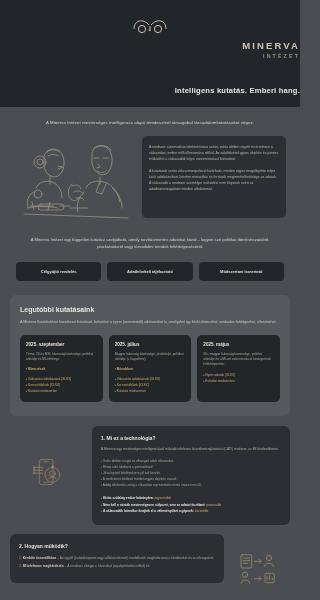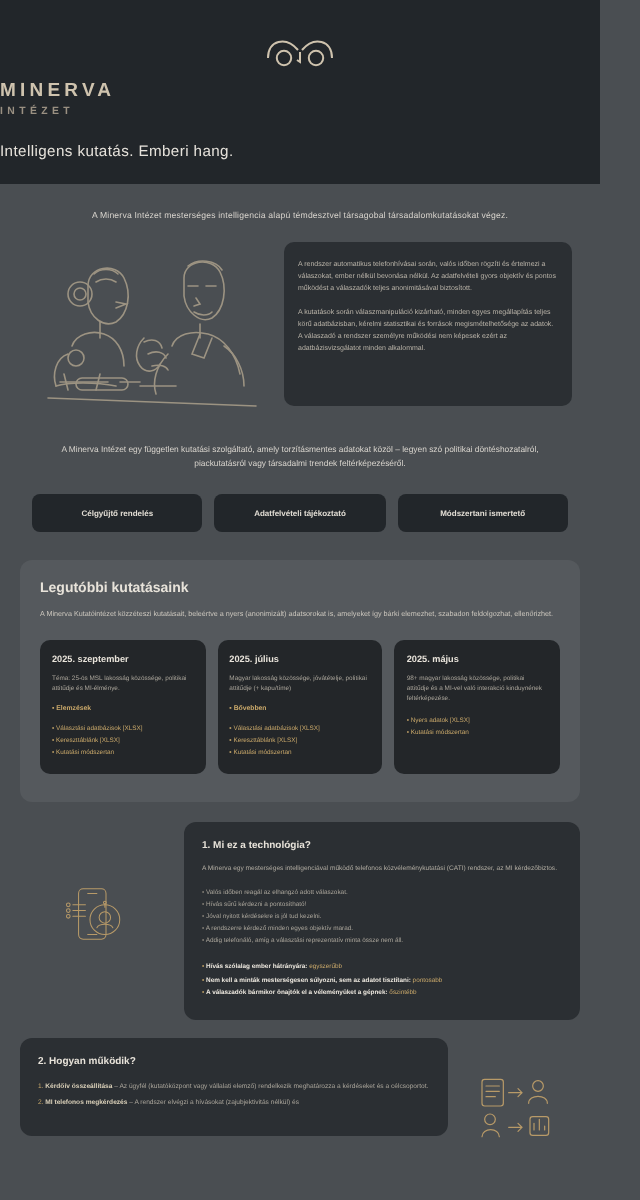--- a/index.html
+++ b/index.html
@@ -8,34 +8,34 @@
     background: #4a4e52;
     font-family: "Liberation Sans", sans-serif;
     overflow: hidden;
   }
   .page { width: 300px; height: 600px; position: relative; background: #4a4e52; }
 
   
   .header {
     background: #22262a;
     padding: 16px 0 12px;
-    text-align: left;
+    text-align: right;
   }
   .logo-mark { width: 40px; height: 20px; margin: 0 auto 4px; display: block; }
   .brand-name {
     color: #cfc3ae; font-size: 9.5px; letter-spacing: 2.1px;
     font-weight: 700; line-height: 12px;
   }
   .brand-sub {
     color: #9a9082; font-size: 5.2px; letter-spacing: 2.2px;
     font-weight: 700; margin-top: 1px;
   }
   .tagline {
-    color: #e6e2db; font-size: 7.6px; font-weight: 400;
-    margin-top: 12px; letter-spacing: .2px;
+    color: #e6e2db; font-size: 7.6px; font-weight: 700;
+    margin-top: 27px; letter-spacing: .2px;
   }
 
   
   .hero { padding: 12px 14px 0; }
   .hero-lead {
     color: #d8d4cd; font-size: 4.3px; text-align: center;
     line-height: 7px; letter-spacing: .1px;
   }
   .hero-row { display: flex; gap: 8px; margin-top: 10px; align-items: flex-start; }
   .illus { flex: 0 0 120px; height: 88px; }

